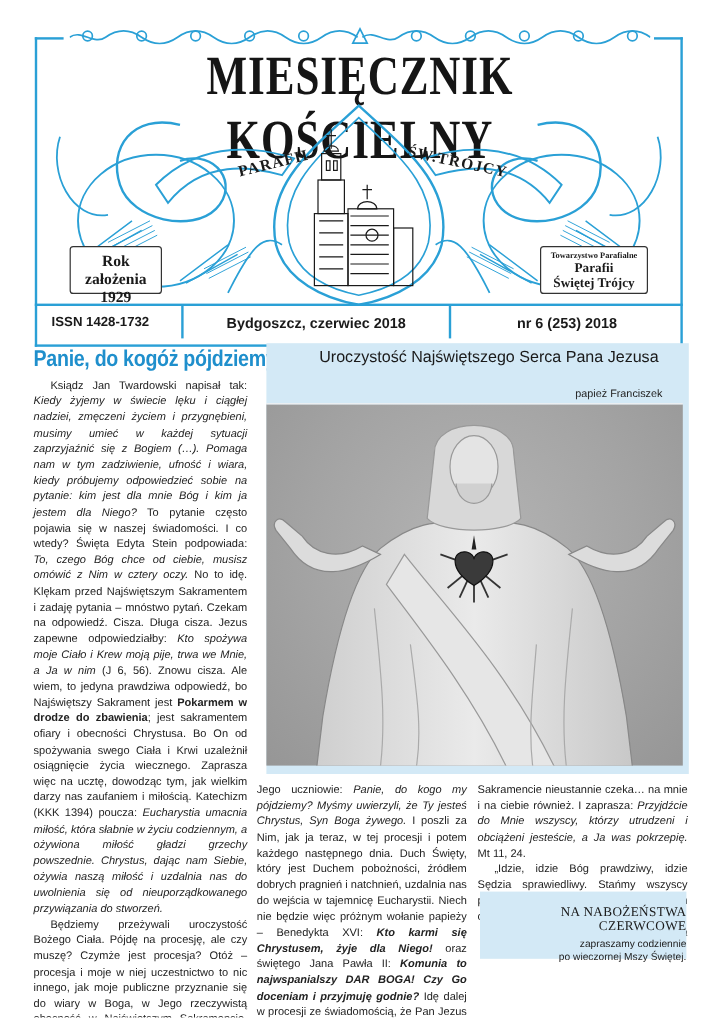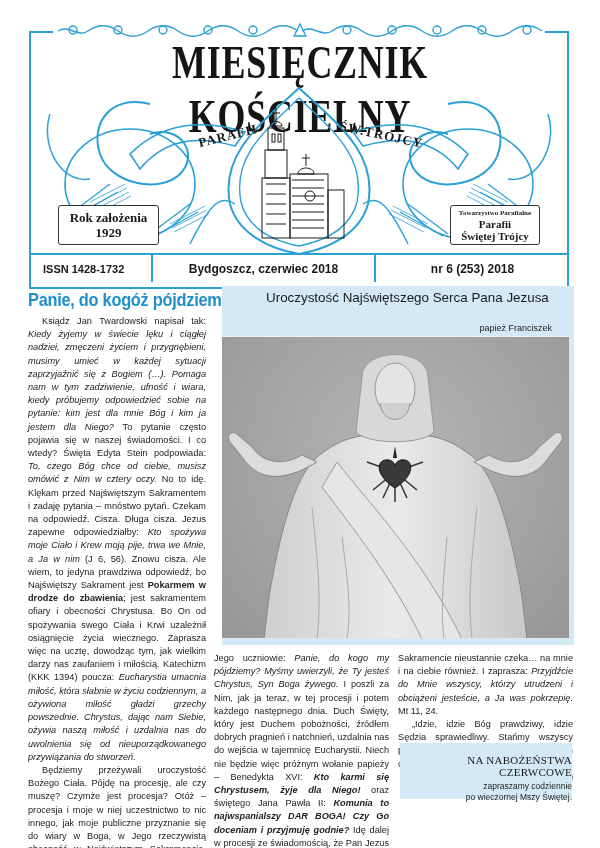--- a/index.html
+++ b/index.html
@@ -28,21 +28,21 @@
     position: absolute; font-family: "Liberation Serif", serif; font-weight: bold;
     font-size: 13px; color: #1a1a1a; letter-spacing: 1px;
   }
   .ribbon-left  { left: 198px; top: 128px; transform: rotate(-14deg); }
   .ribbon-right { left: 339px; top: 127px; transform: rotate(12deg); }
 
   .info-box {
     position: absolute; border: 1.5px solid #333; border-radius: 3px; background: #fff;
     text-align: center; font-family: "Liberation Serif", serif; color: #1a1a1a;
   }
-  .box-founded { left: 58px; top: 205px; width: 101px; height: 40px; font-weight: bold; font-size: 13px; line-height: 15px; padding-top: 4px; }
+  .box-founded { left: 58px; top: 205px; width: 77px; height: 40px; font-weight: bold; font-size: 13px; line-height: 15px; padding-top: 4px; }
   .box-society { left: 450px; top: 205px; width: 90px; height: 40px; padding-top: 3px; }
   .box-society .small { font-size: 7px; font-weight: bold; display: block; line-height: 9px; }
   .box-society .mid { font-size: 11px; font-weight: bold; display: block; line-height: 12px; }
 
   .info-strip {
     position: absolute; left: 29px; top: 253px; width: 540px; height: 29px;
     border-top: 2px solid #2aa0d6; display: flex; font-weight: bold; font-size: 11px;
   }
   .info-strip .cell { display: flex; align-items: center; justify-content: center; height: 100%; text-align: right; }
   .cell-issn { width: 124px; justify-content: flex-start !important; padding-left: 14px; border-right: 2px solid #2aa0d6; }

